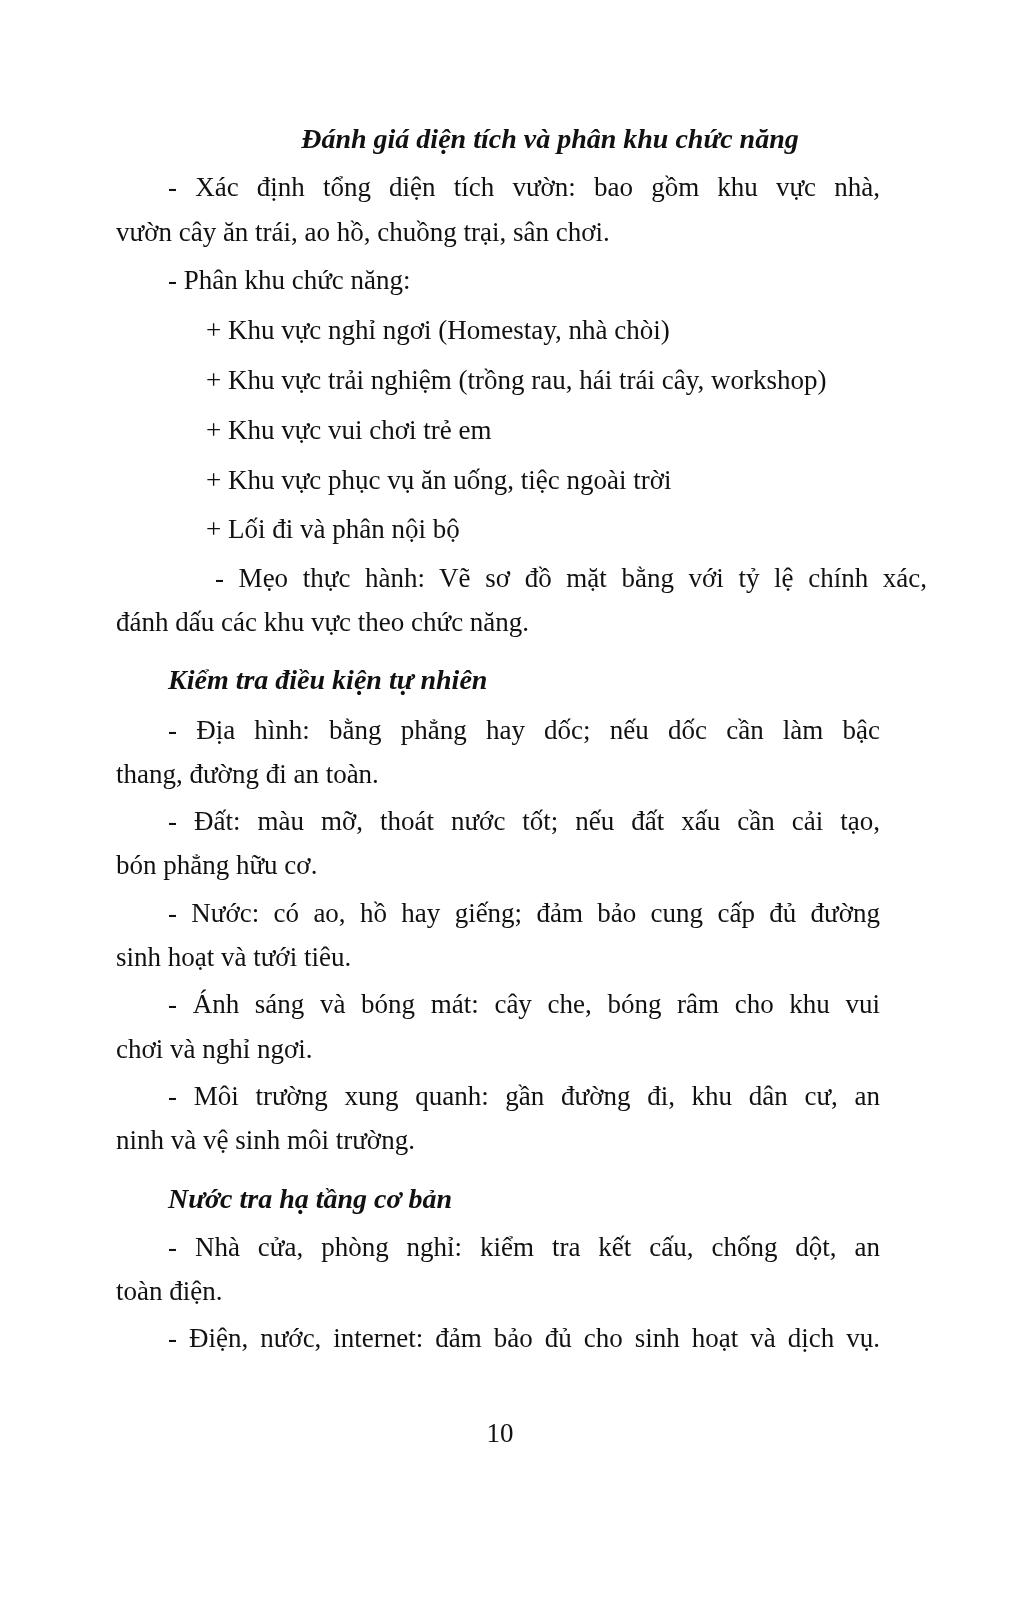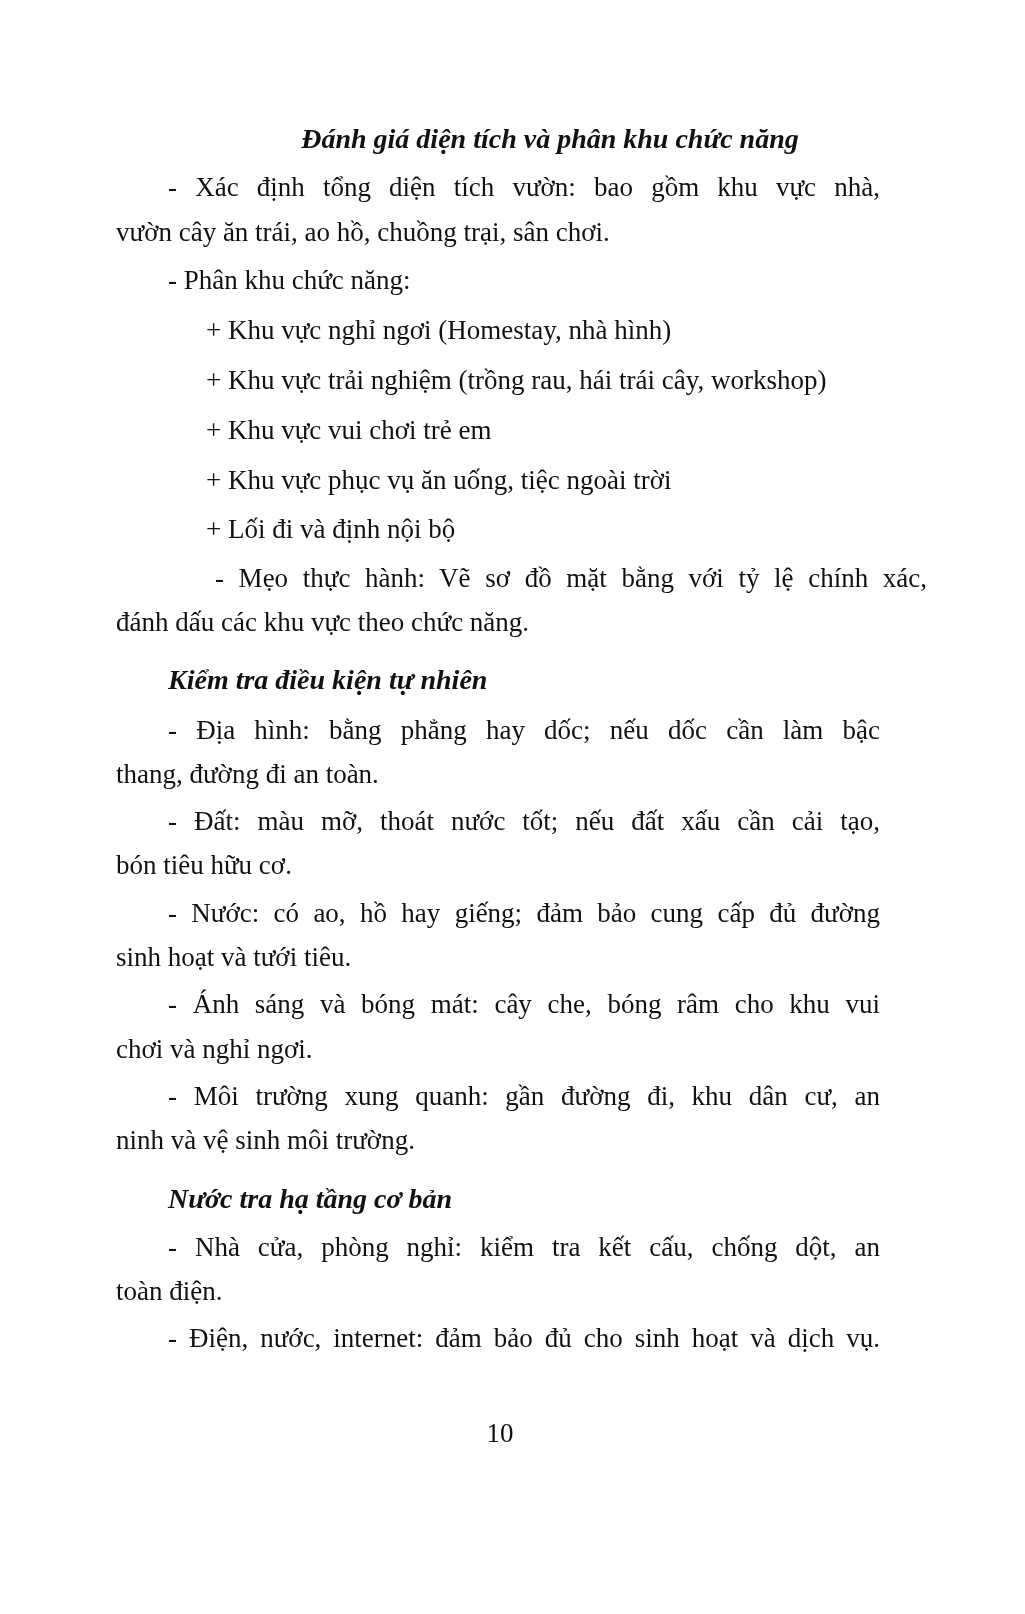--- a/index.html
+++ b/index.html
@@ -32,34 +32,34 @@
 </head>
 <body>
 
 <div class="page">
 
   <div class="line heading" style="top:122px;text-align:center;">Đánh giá diện tích và phân khu chức năng</div>
   <div class="line para-first" style="top:170px;">- Xác định tổng diện tích vườn: bao gồm khu vực nhà,</div>
   <div class="line para-cont" style="top:215px;">vườn cây ăn trái, ao hồ, chuồng trại, sân chơi.</div>
   <div class="line para-first nojust" style="top:263px;">- Phân khu chức năng:</div>
 
-  <div class="line sub" style="top:313px;">+ Khu vực nghỉ ngơi (Homestay, nhà hình)</div>
+  <div class="line sub" style="top:313px;">+ Khu vực nghỉ ngơi (Homestay, nhà chòi)</div>
   <div class="line sub" style="top:363px;">+ Khu vực trải nghiệm (trồng rau, hái trái cây, workshop)</div>
   <div class="line sub" style="top:413px;">+ Khu vực vui chơi trẻ em</div>
   <div class="line sub" style="top:463px;">+ Khu vực phục vụ ăn uống, tiệc ngoài trời</div>
-  <div class="line sub" style="top:512px;">+ Lối đi và định nội bộ</div>
+  <div class="line sub" style="top:512px;">+ Lối đi và phân nội bộ</div>
 
   <div class="line para-first" style="top:561px;margin-left:47px;">- Mẹo thực hành: Vẽ sơ đồ mặt bằng với tỷ lệ chính xác,</div>
   <div class="line para-cont" style="top:605px;">đánh dấu các khu vực theo chức năng.</div>
 
   <div class="line heading" style="top:663px;">Kiểm tra điều kiện tự nhiên</div>
   <div class="line para-first" style="top:713px;">- Địa hình: bằng phẳng hay dốc; nếu dốc cần làm bậc</div>
   <div class="line para-cont" style="top:757px;">thang, đường đi an toàn.</div>
   <div class="line para-first" style="top:804px;">- Đất: màu mỡ, thoát nước tốt; nếu đất xấu cần cải tạo,</div>
-  <div class="line para-cont" style="top:848px;">bón tiêu hữu cơ.</div>
+  <div class="line para-cont" style="top:848px;">bón phẳng hữu cơ.</div>
   <div class="line para-first" style="top:896px;">- Nước: có ao, hồ hay giếng; đảm bảo cung cấp đủ đường</div>
   <div class="line para-cont" style="top:940px;">sinh hoạt và tưới tiêu.</div>
   <div class="line para-first" style="top:987px;">- Ánh sáng và bóng mát: cây che, bóng râm cho khu vui</div>
   <div class="line para-cont" style="top:1032px;">chơi và nghỉ ngơi.</div>
   <div class="line para-first" style="top:1079px;">- Môi trường xung quanh: gần đường đi, khu dân cư, an</div>
   <div class="line para-cont" style="top:1123px;">ninh và vệ sinh môi trường.</div>
 
   <div class="line heading" style="top:1182px;">Nước tra hạ tầng cơ bản</div>
   <div class="line para-first" style="top:1230px;">- Nhà cửa, phòng nghỉ: kiểm tra kết cấu, chống dột, an</div>
   <div class="line para-cont" style="top:1274px;">toàn điện.</div>

